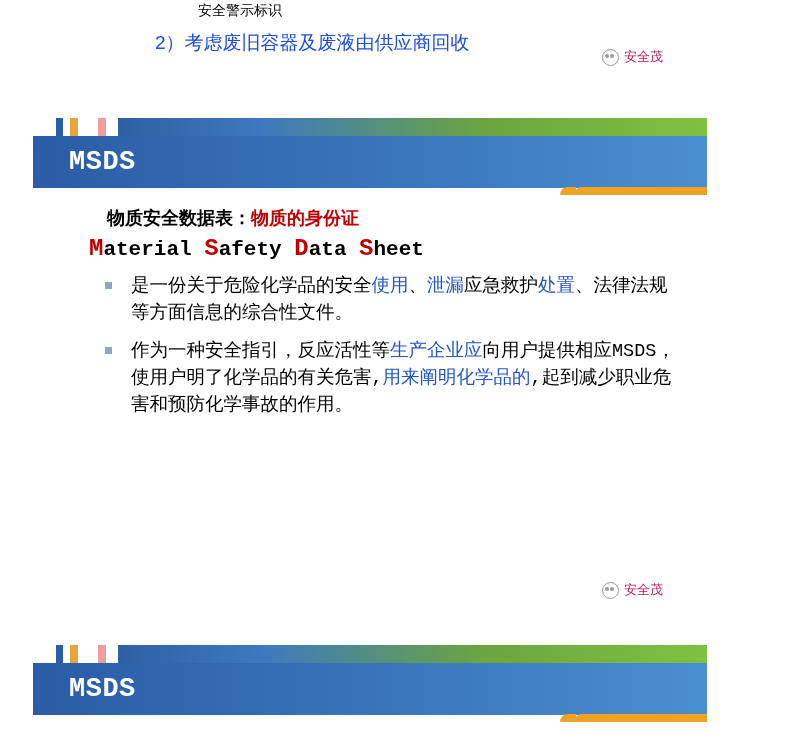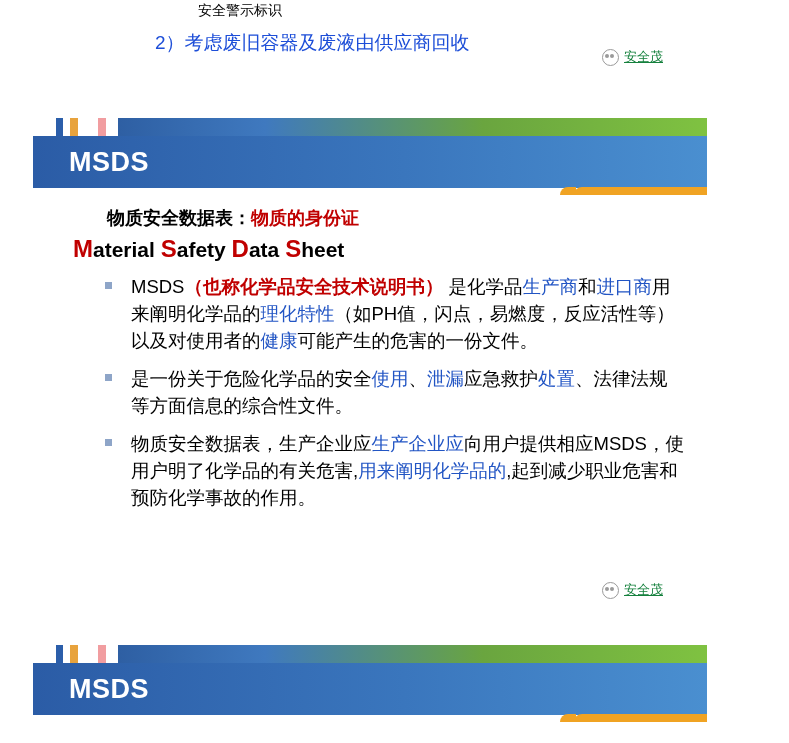--- a/index.html
+++ b/index.html
@@ -38,24 +38,23 @@
     color: #1d4ed8;
     white-space: nowrap;
   }
 
   
   .watermark {
     position: absolute;
     display: flex;
     align-items: center;
     gap: 5px;
-    color: #15803d;
+    color: #be185d;
     font-size: 13px;
     white-space: nowrap;
-    text-decoration: underline;
   }
   .wm-icon {
     width: 15px;
     height: 15px;
     border-radius: 50%;
     border: 1.3px solid #9a9a9a;
     position: relative;
     flex: none;
   }
   .wm-icon::before,
@@ -70,20 +69,21 @@
   }
   .wm-icon::before { left: 2px; }
   .wm-icon::after  { left: 7px; }
 
   
   .slide {
     position: absolute;
     left: 33px;
     width: 674px;
     background: #ffffff;
+    font-family: Liberation Mono, monospace;
   }
   .slide-1 { top: 118px; height: 460px; }
   .slide-2 { top: 645px; height: 98px; overflow: hidden; }
 
   
   .strip {
     position: relative;
     height: 18px;
     width: 100%;
   }
@@ -150,21 +150,21 @@
     font-weight: bold;
     color: #000000;
     white-space: nowrap;
     margin-left: 34px;
   }
   .heading .red {
     color: #c00000;
   }
   .subheading {
     position: absolute;
-    left: 40px;
+    left: 56px;
     top: 47px;
     font-size: 21px;
     font-weight: bold;
     color: #000000;
     white-space: nowrap;
   }
   .subheading .cap {
     color: #c00000;
     font-size: 24px;
   }
@@ -230,23 +230,22 @@
   </div>
 
   <div class="body">
     <div class="heading">
       <span>物质安全数据表：</span><span class="red">物质的身份证</span>
     </div>
 
     <div class="subheading" id="subheading"><span class="cap">M</span><span>aterial </span><span class="cap">S</span><span>afety </span><span class="cap">D</span><span>ata </span><span class="cap">S</span><span>heet</span></div>
 
     <ul class="bullets" id="bullet-list">
-        <li><span>MSDS</span><span class="red-b">（也称化学品安全技术说明书）</span><span> 是化学品</span><span class="blue">生产商</span><span>和</span><span class="blue">进口商</span><span>用来阐明化学品的</span><span class="blue">理化特性</span><span>（如PH值，闪点，易燃度，反应活性等）以及对使用者的</span><span class="blue">健康</span><span>可能产生的危害的一份文件。</span></li>
         <li><span>是一份关于危险化学品的安全</span><span class="blue">使用</span><span>、</span><span class="blue">泄漏</span><span>应急救护</span><span class="blue">处置</span><span>、法律法规等方面信息的综合性文件。</span></li>
-        <li><span>物质安全数据表，生产企业应</span><span class="blue">生产企业应</span><span>向用户提供相应MSDS，使用户明了化学品的有关危害,</span><span class="blue">用来阐明化学品的</span><span>,起到减少职业危害和预防化学事故的作用。</span></li>
+        <li><span>作为一种安全指引，反应活性等</span><span class="blue">生产企业应</span><span>向用户提供相应MSDS，使用户明了化学品的有关危害,</span><span class="blue">用来阐明化学品的</span><span>,起到减少职业危害和预防化学事故的作用。</span></li>
       </ul>
   </div>
 </div>
 
 <div class="watermark" style="left:602px; top:581px;">
   <span class="wm-icon"></span>
   <span>安全茂</span>
 </div>
 
 <div class="slide slide-2">

